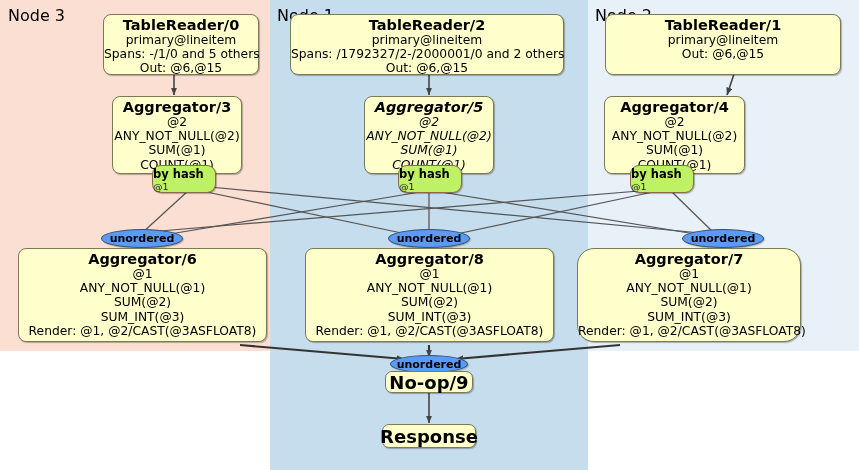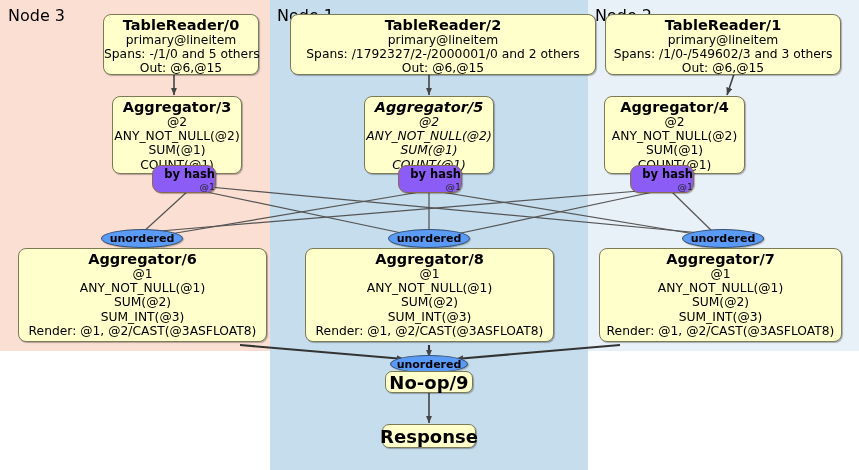--- a/index.html
+++ b/index.html
@@ -11,21 +11,21 @@
 
   svg.edges{position:absolute;left:0;top:0;width:859px;height:470px;pointer-events:none;}
 
   .box{position:absolute;box-sizing:border-box;background:#ffffcc;border:1px solid #7a7a56;
        border-radius:8px;text-align:center;color:#000;
        box-shadow:1px 1px 1px rgba(0,0,0,.28);}
   .box .t{font-weight:bold;font-size:14.5px;line-height:16px;padding-top:2px;}
   .box .l{font-size:12.3px;line-height:14.2px;white-space:nowrap;}
 
   .pill{position:absolute;box-sizing:border-box;border-radius:9px;border:1px solid #8a6a4a;
-        background:#8b5cf6;text-align:right;box-shadow:1px 1px 1px rgba(0,0,0,.28);}
+        background:#bef264;text-align:left;box-shadow:1px 1px 1px rgba(0,0,0,.28);}
   .pill .p1{font-weight:bold;font-size:11.5px;line-height:13px;padding-top:2px;color:#000;}
   .pill .p2{font-size:9.5px;line-height:11px;color:#222;}
 
   .ell{position:absolute;box-sizing:border-box;border-radius:50%/50%;
        background:#5b9bf8;border:1px solid #36506f;color:#000;
        font-weight:bold;font-size:11px;display:flex;align-items:center;justify-content:center;
        box-shadow:1px 1px 1px rgba(0,0,0,.25);}
 
   .simple{position:absolute;box-sizing:border-box;background:#ffffcc;border:1px solid #7a7a56;
           border-radius:7px;display:flex;align-items:center;justify-content:center;
@@ -104,21 +104,21 @@
 
   <div class="box" style="left:18px;top:248px;width:249px;height:94px;">
     <div class="t">Aggregator/6</div>
     <div class="l">@1</div>
     <div class="l">ANY_NOT_NULL(@1)</div>
     <div class="l">SUM(@2)</div>
     <div class="l">SUM_INT(@3)</div>
     <div class="l">Render: @1, @2/CAST(@3ASFLOAT8)</div>
   </div>
 
-  <div class="box" style="left:290px;top:14px;width:306px;height:61px;">
+  <div class="box" style="left:290px;top:14px;width:274px;height:61px;">
     <div class="t">TableReader/2</div>
     <div class="l">primary@lineitem</div>
     <div class="l">Spans: /1792327/2-/2000001/0 and 2 others</div>
     <div class="l">Out: @6,@15</div>
   </div>
 
   <div class="box" style="left:364px;top:96px;width:130px;height:78px;font-style:italic;">
     <div class="t">Aggregator/5</div>
     <div class="l">@2</div>
     <div class="l">ANY_NOT_NULL(@2)</div>
@@ -138,40 +138,39 @@
     <div class="l">@1</div>
     <div class="l">ANY_NOT_NULL(@1)</div>
     <div class="l">SUM(@2)</div>
     <div class="l">SUM_INT(@3)</div>
     <div class="l">Render: @1, @2/CAST(@3ASFLOAT8)</div>
   </div>
 
   <div class="box" style="left:605px;top:14px;width:236px;height:61px;">
     <div class="t">TableReader/1</div>
     <div class="l">primary@lineitem</div>
-    <div class="l">Spans: /1/0-/549602/3 and 3 others</div>
     <div class="l">Out: @6,@15</div>
   </div>
 
   <div class="box" style="left:604px;top:96px;width:141px;height:78px;">
     <div class="t">Aggregator/4</div>
     <div class="l">@2</div>
     <div class="l">ANY_NOT_NULL(@2)</div>
     <div class="l">SUM(@1)</div>
     <div class="l">COUNT(@1)</div>
   </div>
 
   <div class="pill" style="left:630px;top:165px;width:64px;height:28px;">
     <div class="p1">by hash</div>
     <div class="p2">@1</div>
   </div>
 
   <div class="ell" style="left:682px;top:229px;width:82px;height:19px;">unordered</div>
 
-  <div class="box" style="left:599px;top:248px;width:243px;height:94px;">
+  <div class="box" style="left:577px;top:248px;width:224px;height:94px;border-radius:17px;">
     <div class="t">Aggregator/7</div>
     <div class="l">@1</div>
     <div class="l">ANY_NOT_NULL(@1)</div>
     <div class="l">SUM(@2)</div>
     <div class="l">SUM_INT(@3)</div>
     <div class="l">Render: @1, @2/CAST(@3ASFLOAT8)</div>
   </div>
 
   <div class="ell" style="left:390px;top:355px;width:78px;height:18px;">unordered</div>
 

